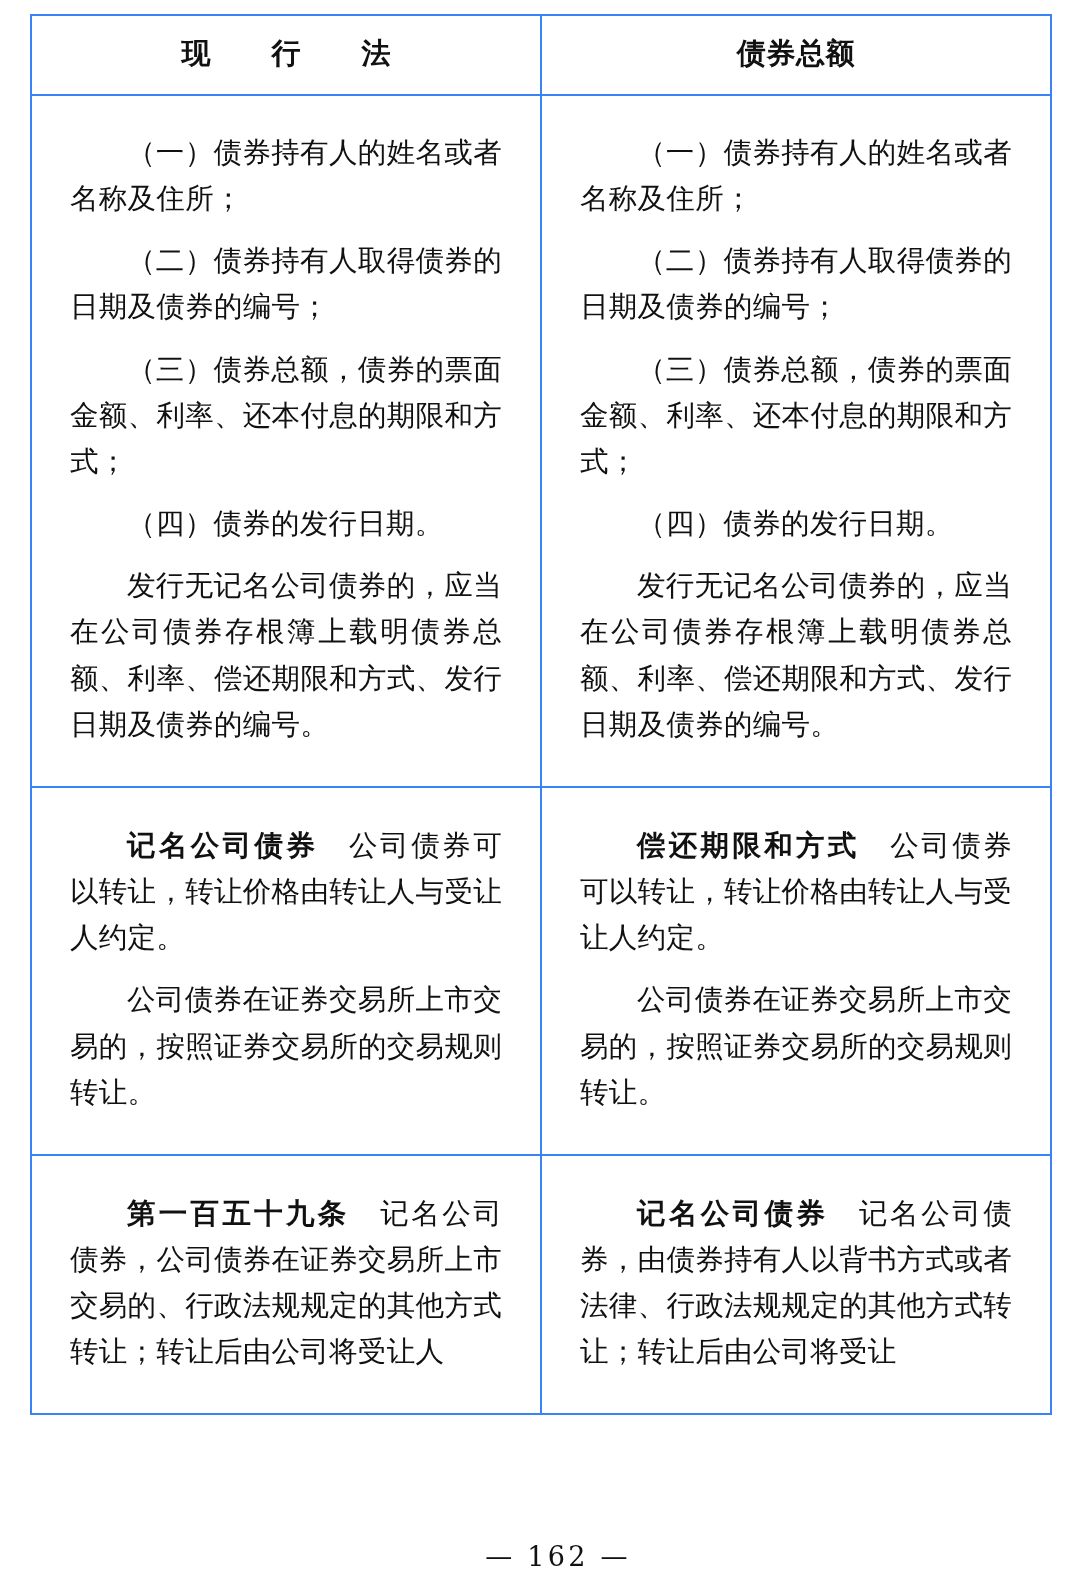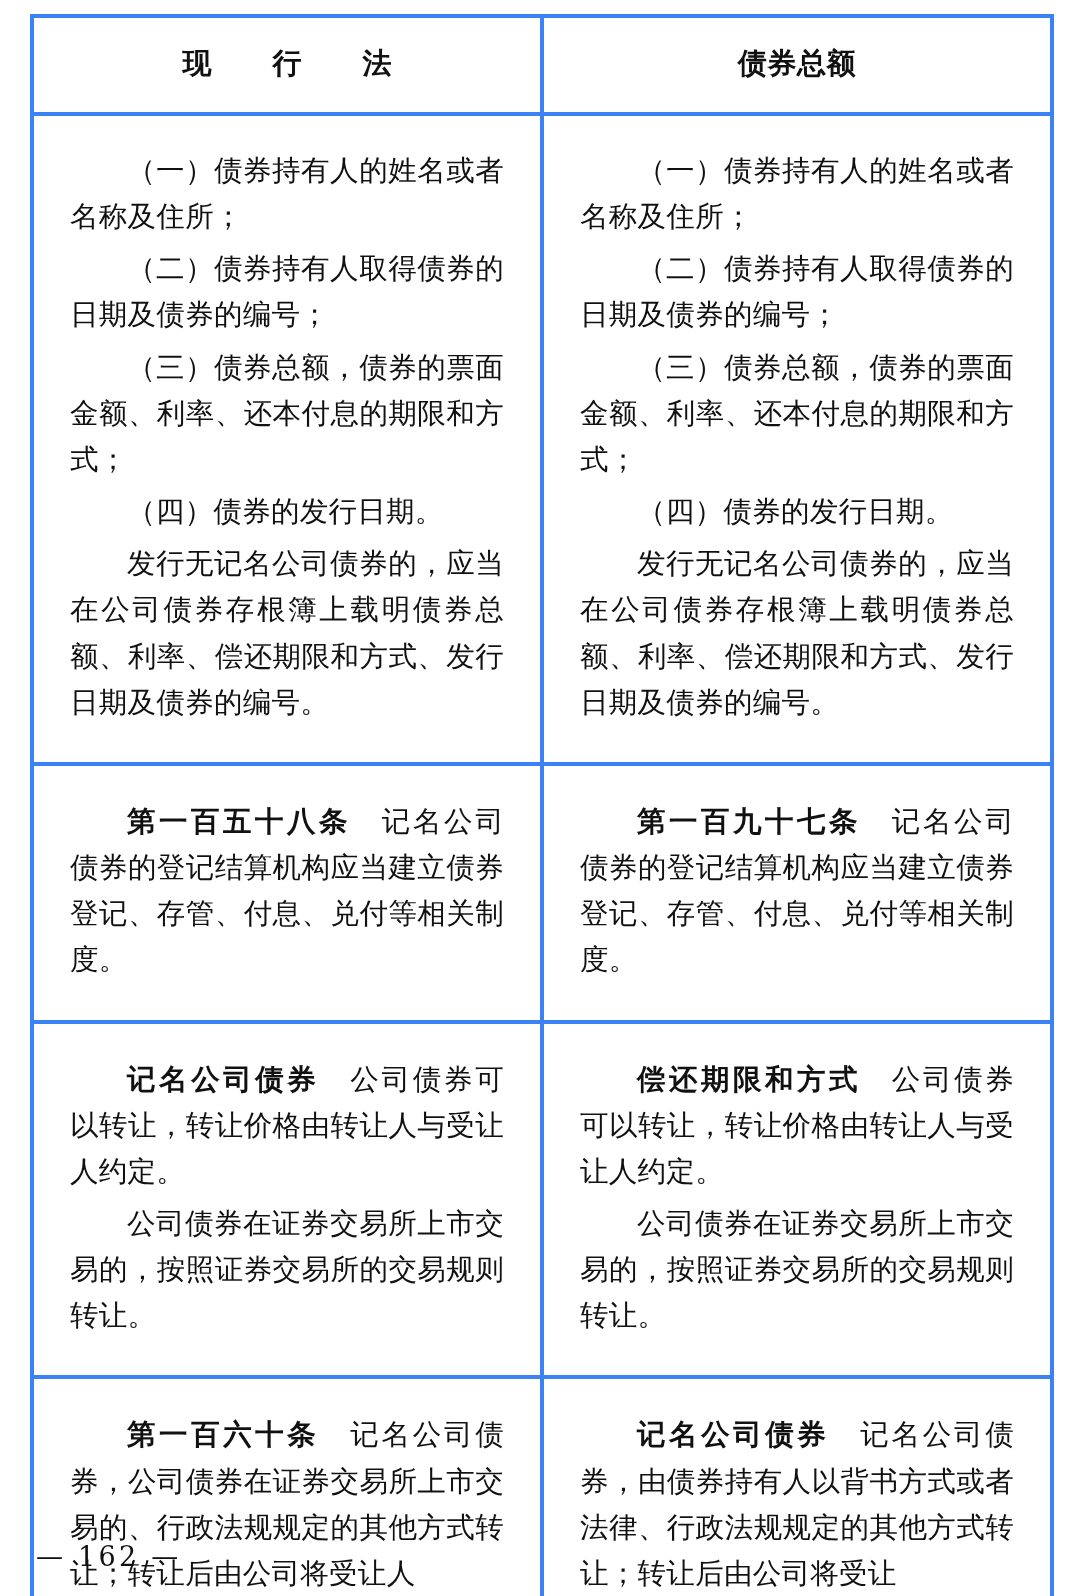--- a/index.html
+++ b/index.html
@@ -25,23 +25,23 @@
   table.law-table {
     border-collapse: collapse;
     width: 1020px;
     table-layout: fixed;
     border: 2px solid #1a1a1a;
   }
   table.law-table col.c1 { width: 510px; }
   table.law-table col.c2 { width: 510px; }
   table.law-table th,
   table.law-table td {
-    border: 4px solid #3b82f6;
+    border: 2px solid #3b82f6;
     vertical-align: top;
-    padding: 16px;
+    padding: 8px;
   }
   .head-cell {
     text-align: center;
     padding: 10px 0 12px 0;
     font-size: 29px;
     font-weight: bold;
     letter-spacing: 0.02em;
   }
   .head-cell.spaced {
     letter-spacing: 0.55em;
@@ -49,40 +49,40 @@
   }
   .cell-body {
     padding: 10px 14px 14px 14px;
     font-size: 28.5px;
     line-height: 1.62;
     letter-spacing: 0.01em;
     text-align: justify;
     text-justify: inter-character;
   }
   .para {
-    margin: 6px;
+    margin: 16px;
     text-indent: 2em;
   }
   .para + .para {
     margin-top: 2px;
   }
   .art-no {
     font-weight: bold;
     letter-spacing: 0.04em;
   }
   .art-gap {
     display: inline-block;
     width: 1em;
   }
   .footer {
     position: absolute;
     left: 0;
     right: 0;
     bottom: 24px;
-    text-align: left;
+    text-align: center;
     padding-left: 36px;
     font-size: 27px;
     letter-spacing: 0.12em;
     color: #111111;
   }
 </style>
 </head>
 <body>
 
 <div class="page">
@@ -118,52 +118,40 @@
           <div class="cell-body">
             <p class="para">（一）债券持有人的姓名或者名称及住所；</p>
             <p class="para">（二）债券持有人取得债券的日期及债券的编号；</p>
             <p class="para">（三）债券总额，债券的票面金额、利率、还本付息的期限和方式；</p>
             <p class="para">（四）债券的发行日期。</p>
             <p class="para">发行无记名公司债券的，应当在公司债券存根簿上载明债券总额、利率、偿还期限和方式、发行日期及债券的编号。</p>
           </div>
         </td>
       </tr>
 
-      <tr>
-        <td>
-          <div class="cell-body">
-            <p class="para"><span class="art-no">第一百五十八条</span><span class="art-gap"></span><span>记名公司债券的登记结算机构应当建立债券登记、存管、付息、兑付等相关制度。</span></p>
-          </div>
-        </td>
-        <td>
-          <div class="cell-body">
-            <p class="para"><span class="art-no">第一百九十七条</span><span class="art-gap"></span><span>记名公司债券的登记结算机构应当建立债券登记、存管、付息、兑付等相关制度。</span></p>
-          </div>
-        </td>
-      </tr>
 
       <tr>
         <td>
           <div class="cell-body">
             <p class="para"><span class="art-no">记名公司债券</span><span class="art-gap"></span><span>公司债券可以转让，转让价格由转让人与受让人约定。</span></p>
             <p class="para">公司债券在证券交易所上市交易的，按照证券交易所的交易规则转让。</p>
           </div>
         </td>
         <td>
           <div class="cell-body">
             <p class="para"><span class="art-no">偿还期限和方式</span><span class="art-gap"></span><span>公司债券可以转让，转让价格由转让人与受让人约定。</span></p>
             <p class="para">公司债券在证券交易所上市交易的，按照证券交易所的交易规则转让。</p>
           </div>
         </td>
       </tr>
 
       <tr>
         <td>
           <div class="cell-body">
-            <p class="para"><span class="art-no">第一百六十条</span><span class="art-gap"></span><span>记名公司债券，公司债券在证券交易所上市交易的、行政法规规定的其他方式转让；转让后由公司将受让人</span></p>
+            <p class="para"><span class="art-no">第一百五十九条</span><span class="art-gap"></span><span>记名公司债券，公司债券在证券交易所上市交易的、行政法规规定的其他方式转让；转让后由公司将受让人</span></p>
           </div>
         </td>
         <td>
           <div class="cell-body">
             <p class="para"><span class="art-no">记名公司债券</span><span class="art-gap"></span><span>记名公司债券，由债券持有人以背书方式或者法律、行政法规规定的其他方式转让；转让后由公司将受让</span></p>
           </div>
         </td>
       </tr>
 
     </tbody>

